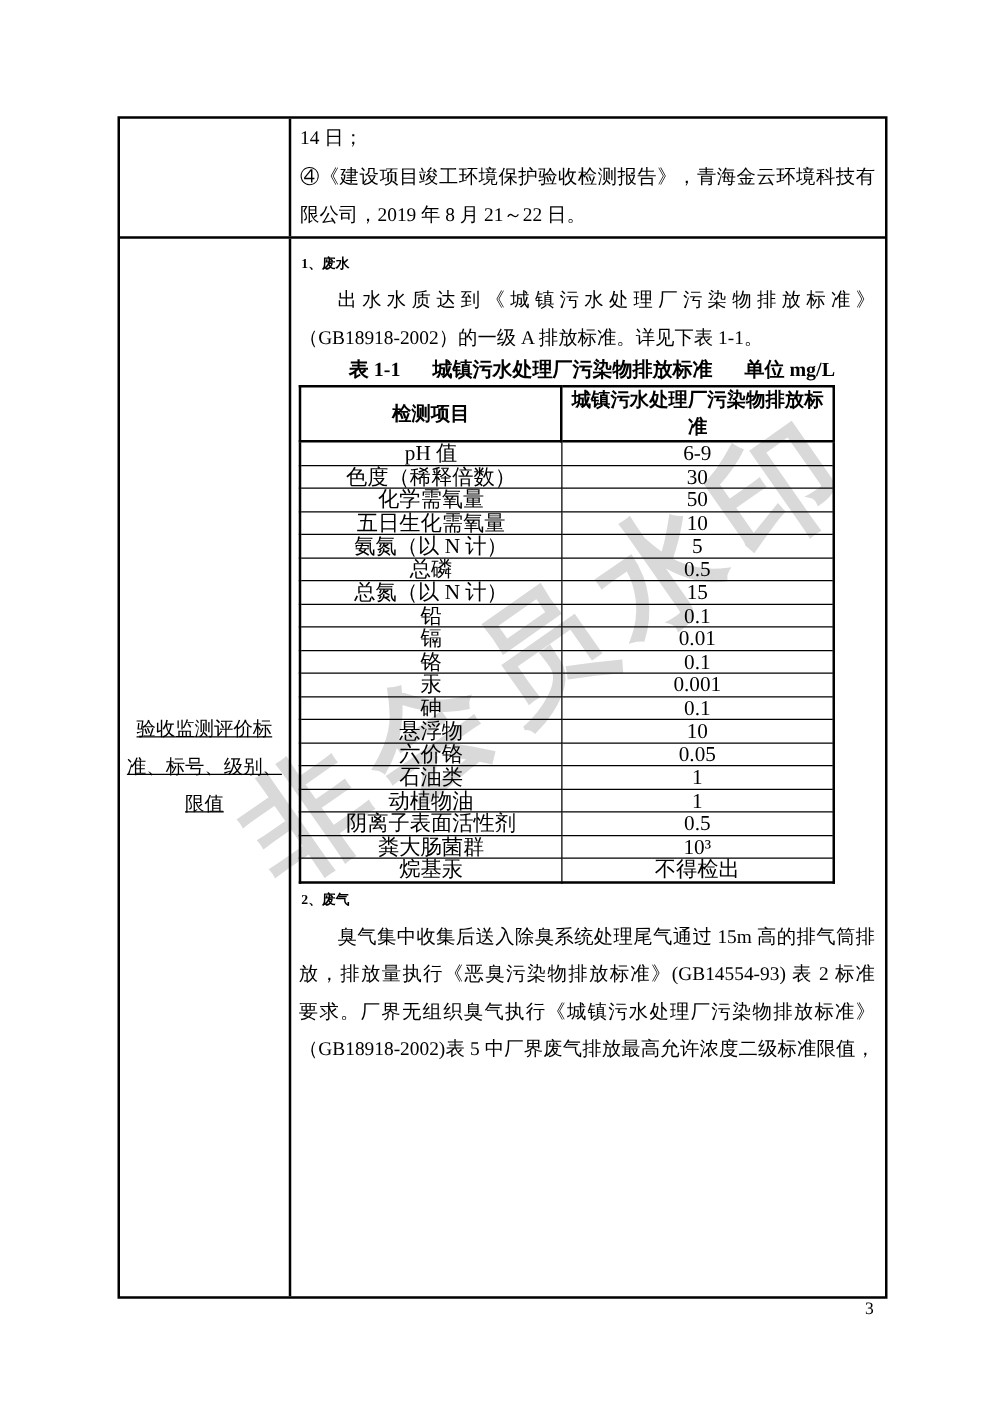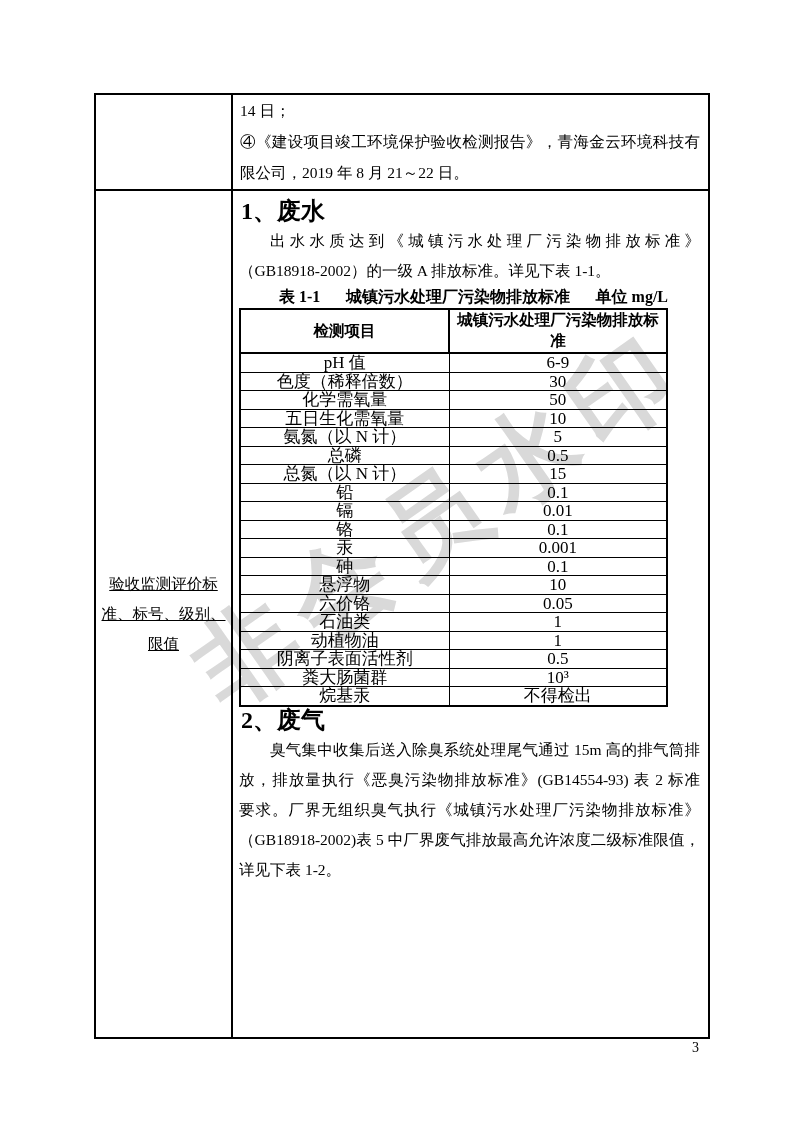--- a/index.html
+++ b/index.html
@@ -24,21 +24,21 @@
   .row-top { flex:0 0 94px; border-bottom:2px solid #000; display:flex; }
   .row-main { flex:1 1 auto; display:flex; min-height:0; }
   .cell-label { flex:0 0 137px; border-right:2px solid #000; box-sizing:border-box; }
   .row-top .cell-body { flex:1; padding:0 8px 0 7px; }
   .row-top .pline { line-height:31px; }
   .row-main .cell-label {
     display:flex; flex-direction:column; justify-content:center; align-items:center;
     font-size:16.5px; line-height:37px; text-align:center;text-decoration:underline;
   }
   .row-main .cell-body { flex:1; padding:5px 8px 0 6px; overflow:hidden; }
-  .heading { font-size:24px; font-weight:bold; line-height:26px; margin:2px 0 2px 2px; }
+  .heading { font-size:11px; font-weight:bold; line-height:26px; margin:2px 0 2px 2px; }
   .pline { font-size:15.5px; line-height:30px; white-space:nowrap; }
   .pline.j { white-space:normal; text-align:justify; text-align-last:justify; }
   .pline.i { padding-left:31px; }
   .t11caption {
     display:flex; justify-content:space-between; align-items:flex-end;
     width:429px; box-sizing:border-box; padding-left:40px;
     font-weight:bold; font-size:16px; line-height:22px;
   }
   table.t11 { border-collapse:collapse; width:429px; border:2px solid #000; table-layout:fixed; }
   table.t11 th {
@@ -184,21 +184,20 @@
             </tbody>
         </table>
 
         <div class="heading" style="margin-top:0;">2、废气</div>
 
         <div>
             <div class="pline j i">臭气集中收集后送入除臭系统处理尾气通过 15m 高的排气筒排</div>
             <div class="pline j">放，排放量执行《恶臭污染物排放标准》(GB14554-93) 表 2 标准</div>
             <div class="pline j">要求。厂界无组织臭气执行《城镇污水处理厂污染物排放标准》</div>
             <div class="pline j">（GB18918-2002)表 5 中厂界废气排放最高允许浓度二级标准限值，</div>
-            <div class="pline">详见下表 1-2。</div>
           </div>
 
       </div>
     </div>
 
   </div>
 
   <div class="page-number">3</div>
 
 </div>

